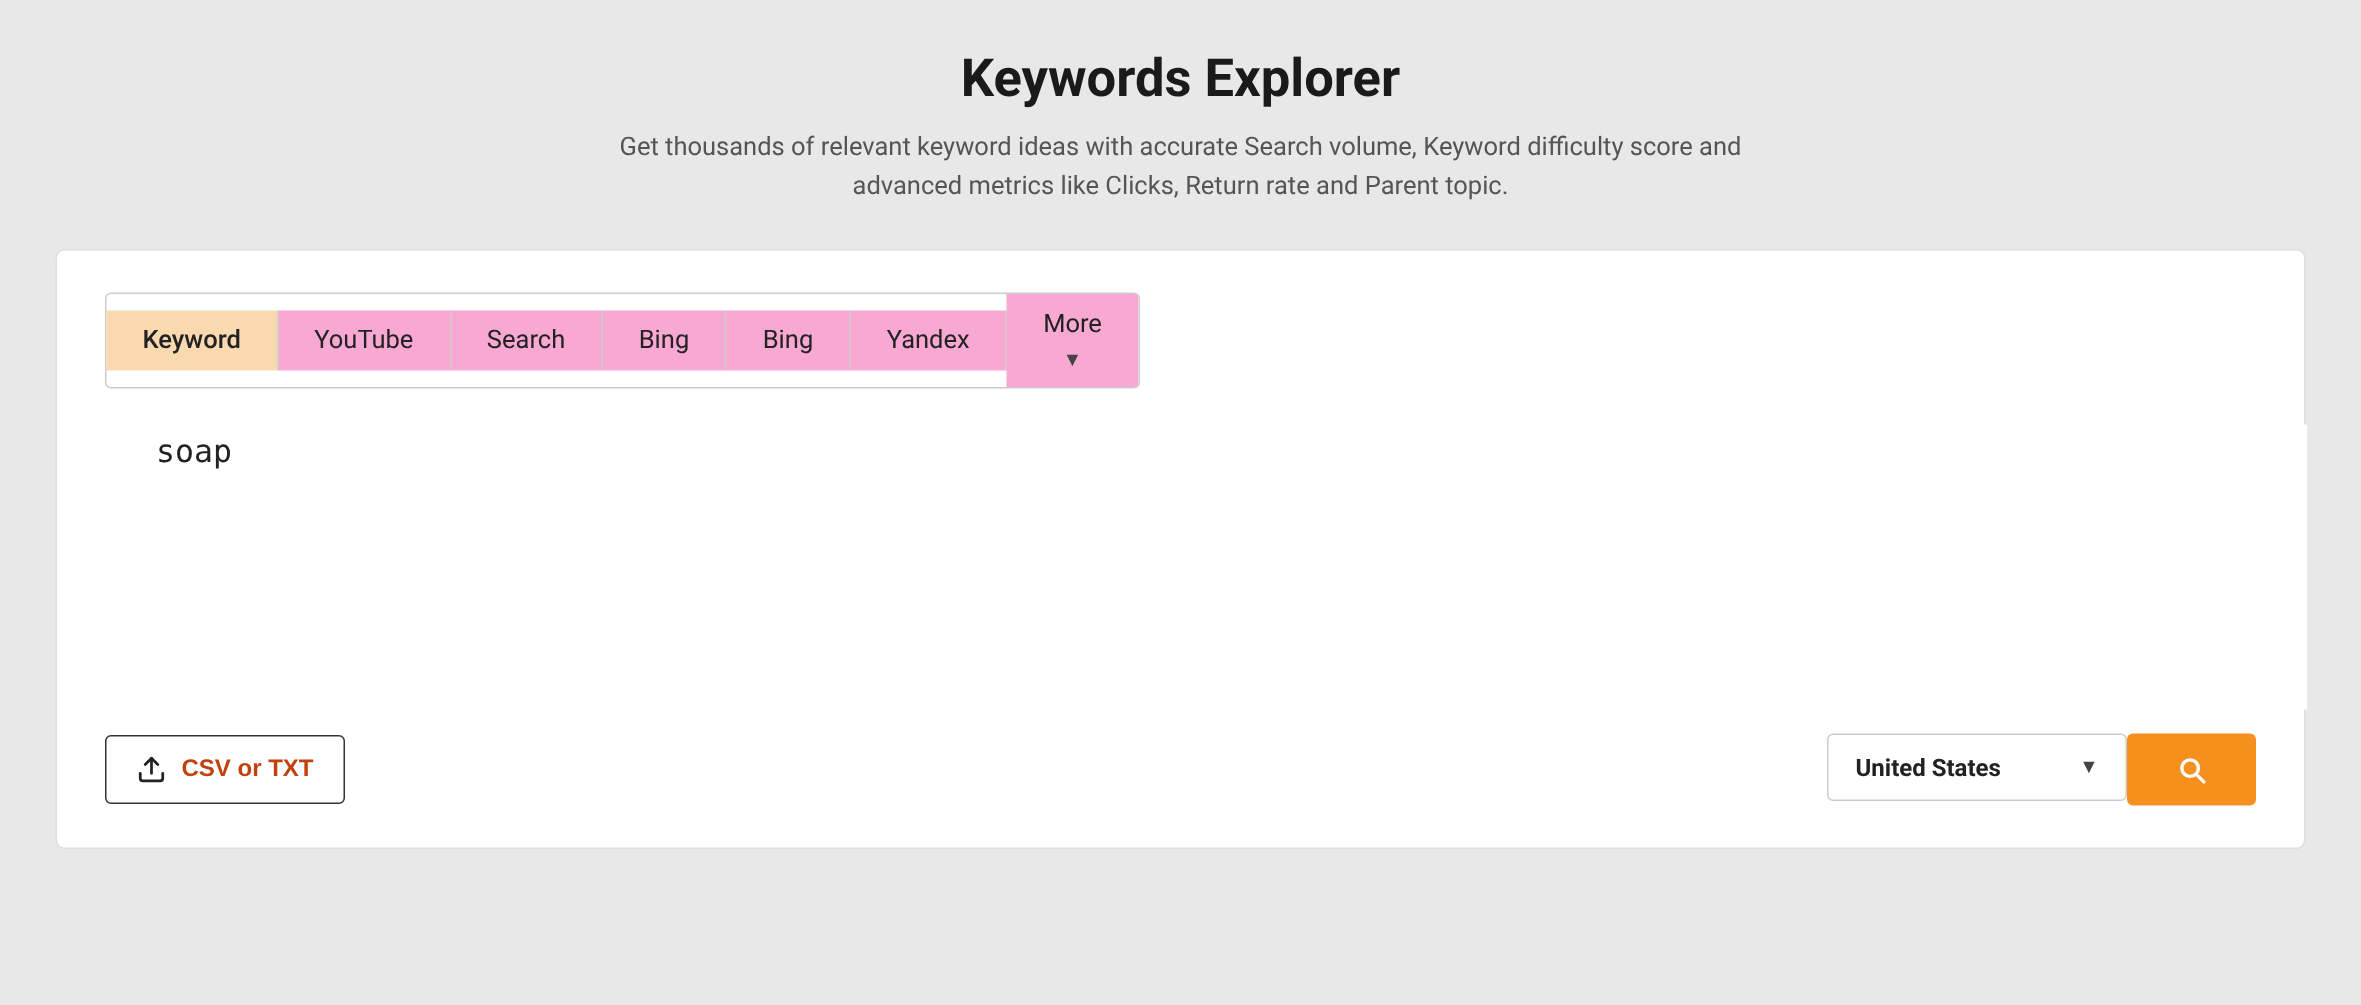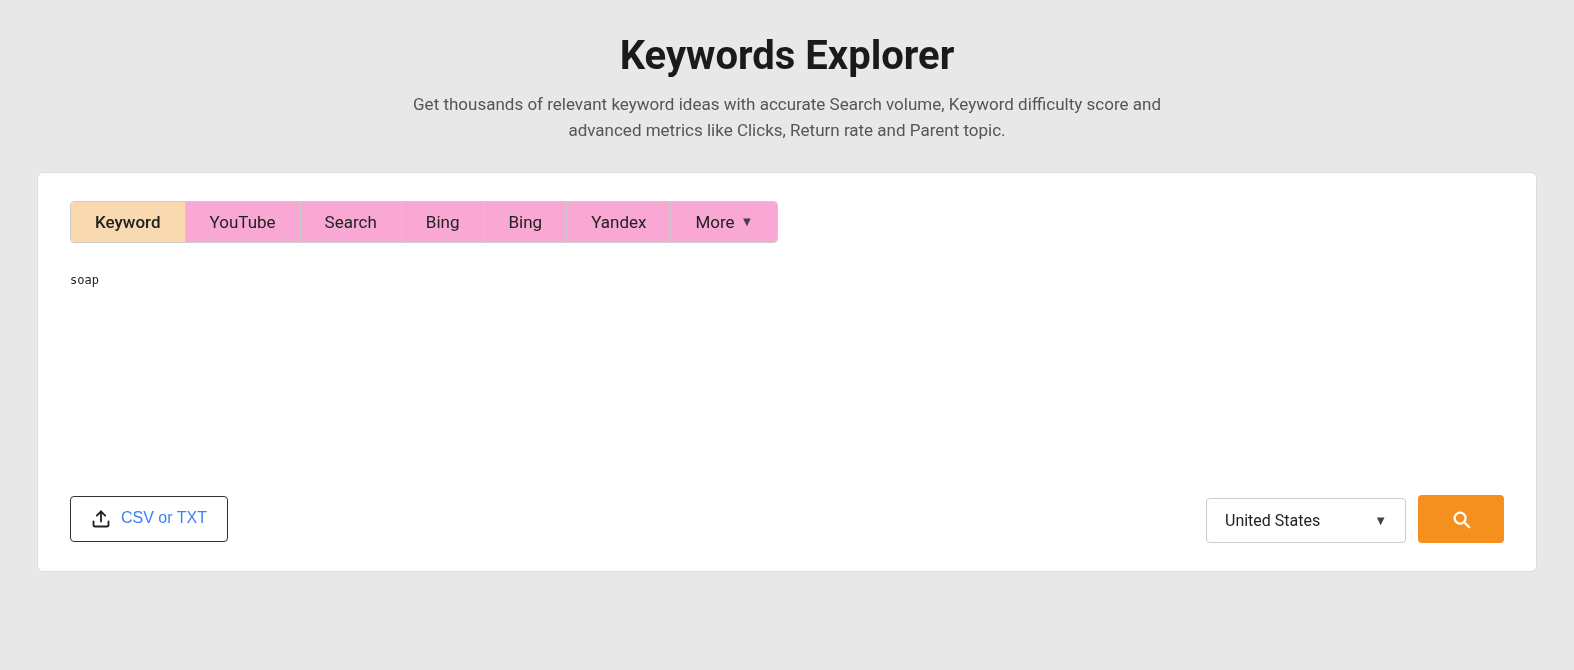--- a/index.html
+++ b/index.html
@@ -17,21 +17,21 @@
       min-height: 670px;
       padding: 32px 20px 20px;
     }
 
     .header-section {
       text-align: center;
       margin-bottom: 28px;
     }
 
     .page-title {
-      font-size: 40px;
+      font-size: 35px;
       font-weight: 700;
       color: #1a1a1a;
       margin-bottom: 12px;
     }
 
     .page-subtitle {
       font-size: 17px;
       color: #555;
       line-height: 1.55;
       max-width: 760px;
@@ -65,20 +65,21 @@
       cursor: pointer;
       border-right: 1px solid #ccc;
       background: #f9a8d4;
       color: #222;
       user-select: none;
       white-space: nowrap;
     }
 
     .tab-item:last-child {
       border-right: none;
+      flex-direction: column;
     }
 
     .tab-item.active {
       background: #f8d9b0;
       color: #222;
       font-weight: 500;
     }
 
     .tab-item.more-tab {
       display: flex;
@@ -88,64 +89,65 @@
 
     .tab-item.more-tab .chevron {
       font-size: 13px;
       color: #444;
     }
 
     .search-input-area {
       flex: 1;
       border: none;
       outline: none;
-      font-size: 12px;
+      font-size: 21px;
       color: #222;
       padding: 6px 0;
       min-height: 40px;
       width: 100%;
       resize: none;
+      margin-left: 34px;
     }
 
     .search-input-area::placeholder {
       color: #aaa;
     }
 
     .bottom-row {
       display: flex;
       align-items: center;
       justify-content: space-between;
       margin-top: auto;
       padding-top: 16px;
     }
 
     .upload-btn {
       display: flex;
-      align-items: flex-start;
+      align-items: center;
       gap: 10px;
       padding: 12px 20px;
       border: 1.5px solid #333;
       border-radius: 4px;
       background: #fff;
       font-size: 16px;
-      color: #3b82f6;
-      cursor: pointer;
-      font-weight: 400;
+      color: #c2410c;
+      cursor: pointer;
+      font-weight: 700;
     }
 
     .upload-btn .upload-icon {
       display: inline-flex;
       align-items: center;
       justify-content: center;
     }
 
     .right-controls {
       display: flex;
-      align-items: flex-end;
-      gap: 12px;
+      align-items: flex-start;
+      font-weight: bold;
     }
 
     .country-select {
       display: flex;
       align-items: center;
       gap: 10px;
       padding: 12px 18px;
       border: 1.5px solid #ccc;
       border-radius: 4px;
       background: #fff;

